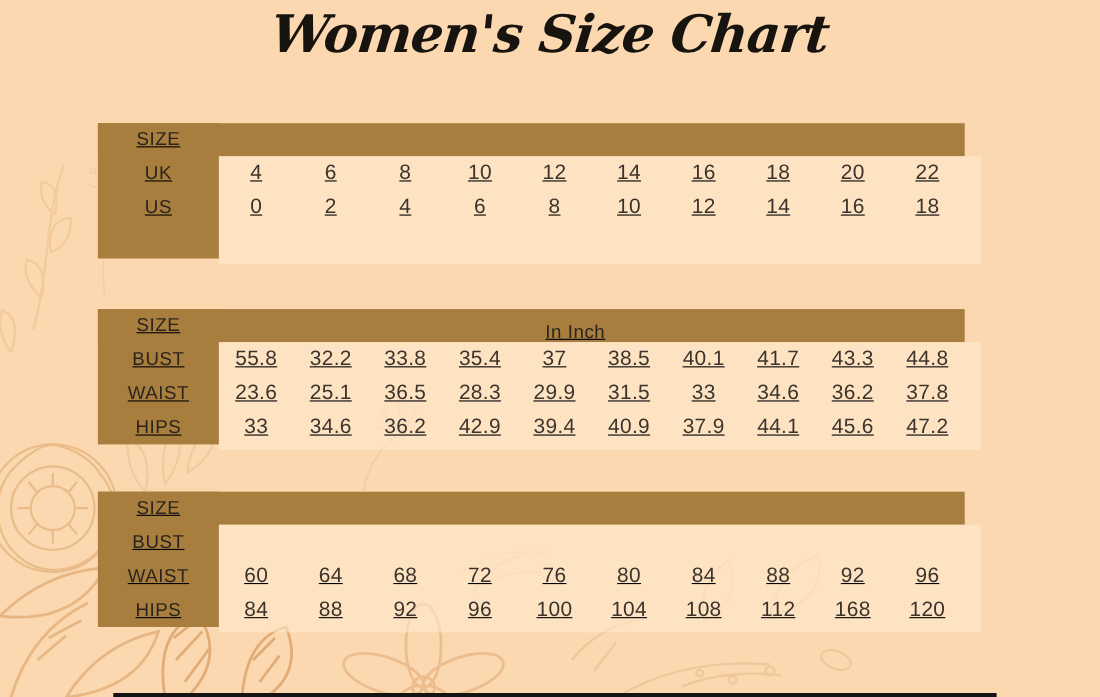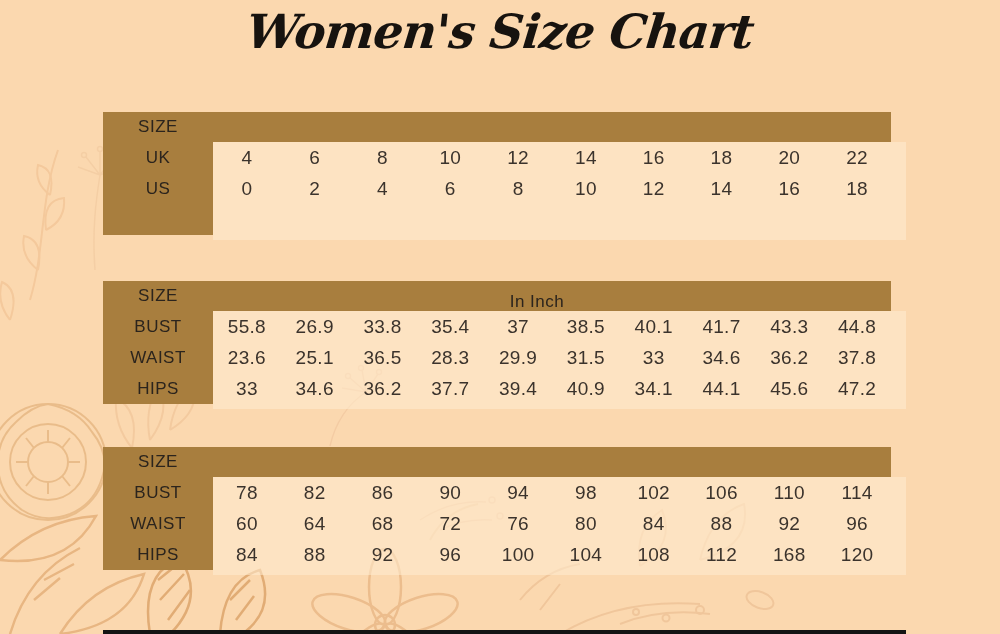--- a/index.html
+++ b/index.html
@@ -22,21 +22,21 @@
   .page-title{
     position:absolute;top:4px;left:0;width:100%;
     text-align:center;z-index:2;
     font-family:"DejaVu Serif", serif;
     font-style:italic;font-weight:700;
     font-size:47px;letter-spacing:-1px;
     transform:skewX(-6deg);
     color:var(--title-text);
   }
   .size-table{
-    position:absolute;left:103px;width:661px;height:128px;z-index:1;
+    position:absolute;left:89px;width:661px;height:128px;z-index:1;text-decoration:underline;
   }
   .t1{top:112px;} .t2{top:281px;} .t3{top:447px;}
   .gold-header{position:absolute;left:0;top:0;width:788px;height:30px;background:var(--table-gold);}
   .gold-col{position:absolute;left:0;top:0;width:110px;height:123px;background:var(--table-gold);}
   .light-box{position:absolute;left:110px;top:30px;width:693px;height:98px;background:rgba(255,236,210,0.55);}
   .row{position:relative;display:flex;height:31px;align-items:center;}
   .header-row{height:30px;}
   .label-cell{width:110px;flex:none;display:flex;align-items:center;justify-content:center;}
   .cells{display:flex;}
   .cell{width:67.8px;flex:none;text-align:center;display:flex;align-items:center;justify-content:center;}
@@ -182,21 +182,21 @@
   <div class="gold-header"></div>
   <div class="light-box"></div>
   <div class="row header-row">
     <span class="label-cell header-text">SIZE</span>
     <span class="unit-header header-text">In Inch</span>
   </div>
   <div class="row">
     <span class="label-cell header-text">BUST</span>
     <div class="cells">
         <span class="cell value-text">55.8</span>
-        <span class="cell value-text">26.9</span>
+        <span class="cell value-text">32.2</span>
         <span class="cell value-text">33.8</span>
         <span class="cell value-text">35.4</span>
         <span class="cell value-text">37</span>
         <span class="cell value-text">38.5</span>
         <span class="cell value-text">40.1</span>
         <span class="cell value-text">41.7</span>
         <span class="cell value-text">43.3</span>
         <span class="cell value-text">44.8</span>
       </div>
   </div>
@@ -214,52 +214,40 @@
         <span class="cell value-text">36.2</span>
         <span class="cell value-text">37.8</span>
       </div>
   </div>
   <div class="row">
     <span class="label-cell header-text">HIPS</span>
     <div class="cells">
         <span class="cell value-text">33</span>
         <span class="cell value-text">34.6</span>
         <span class="cell value-text">36.2</span>
-        <span class="cell value-text">37.7</span>
+        <span class="cell value-text">42.9</span>
         <span class="cell value-text">39.4</span>
         <span class="cell value-text">40.9</span>
-        <span class="cell value-text">34.1</span>
+        <span class="cell value-text">37.9</span>
         <span class="cell value-text">44.1</span>
         <span class="cell value-text">45.6</span>
         <span class="cell value-text">47.2</span>
       </div>
   </div>
 </section>
 
 <section class="size-table t3">
   <div class="gold-col"></div>
   <div class="gold-header"></div>
   <div class="light-box"></div>
   <div class="row header-row">
     <span class="label-cell header-text">SIZE</span>
   </div>
   <div class="row">
     <span class="label-cell header-text">BUST</span>
-    <div class="cells">
-        <span class="cell value-text">78</span>
-        <span class="cell value-text">82</span>
-        <span class="cell value-text">86</span>
-        <span class="cell value-text">90</span>
-        <span class="cell value-text">94</span>
-        <span class="cell value-text">98</span>
-        <span class="cell value-text">102</span>
-        <span class="cell value-text">106</span>
-        <span class="cell value-text">110</span>
-        <span class="cell value-text">114</span>
-      </div>
   </div>
   <div class="row">
     <span class="label-cell header-text">WAIST</span>
     <div class="cells">
         <span class="cell value-text">60</span>
         <span class="cell value-text">64</span>
         <span class="cell value-text">68</span>
         <span class="cell value-text">72</span>
         <span class="cell value-text">76</span>
         <span class="cell value-text">80</span>

